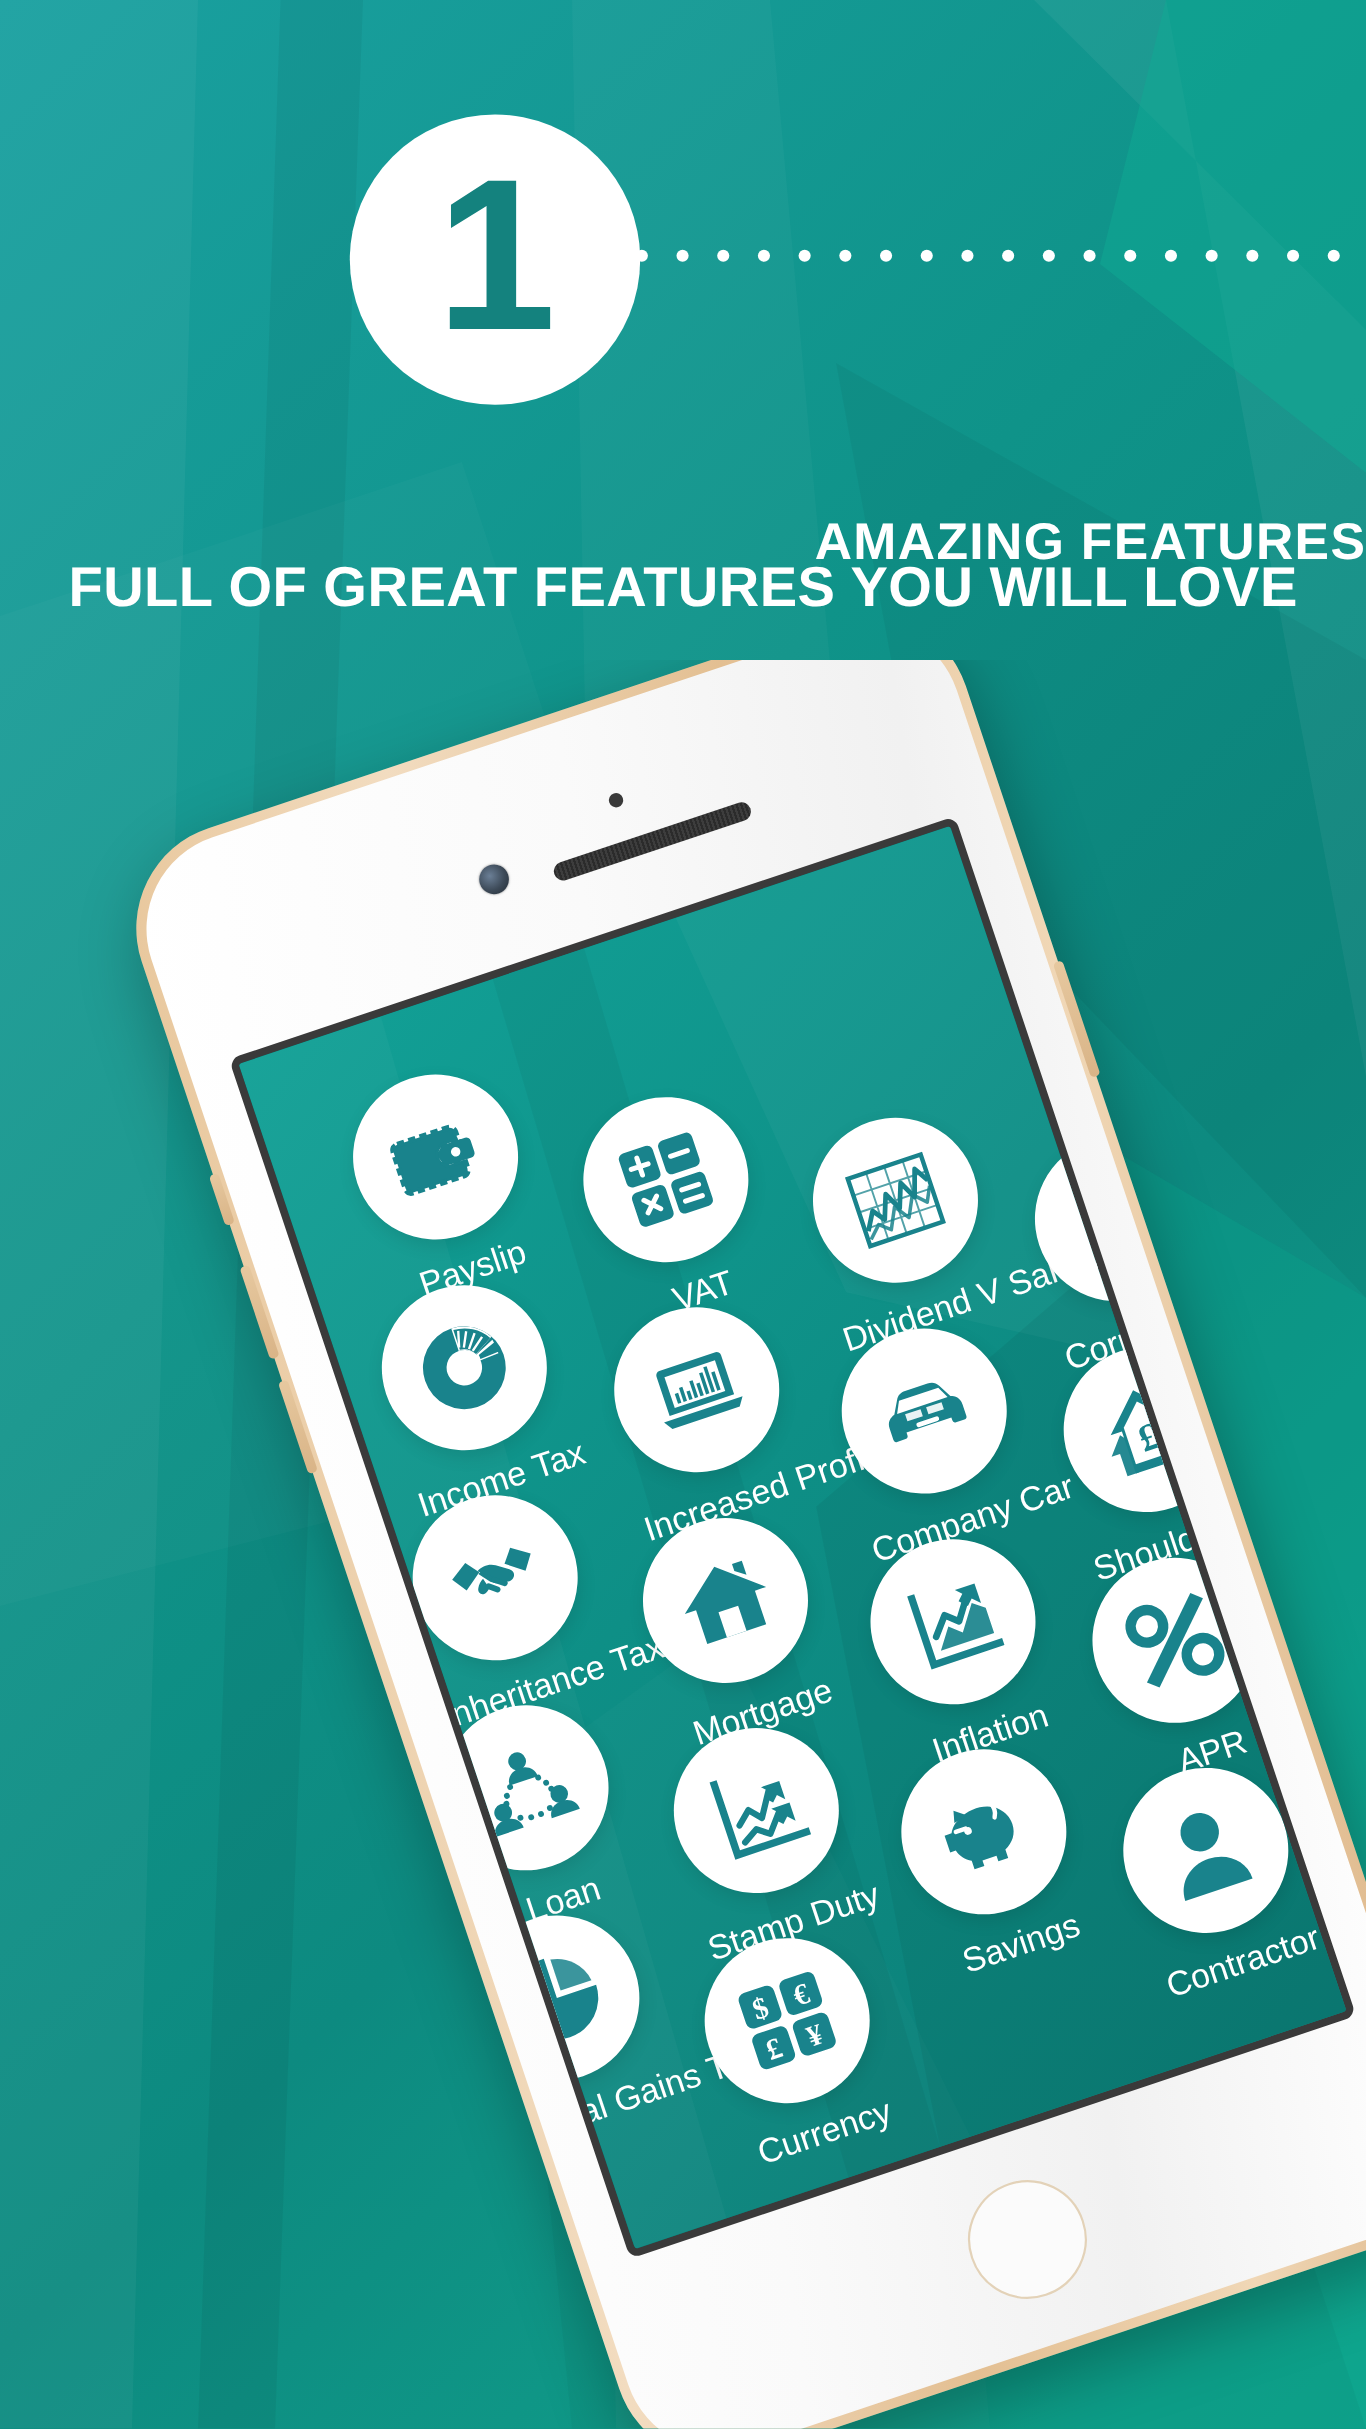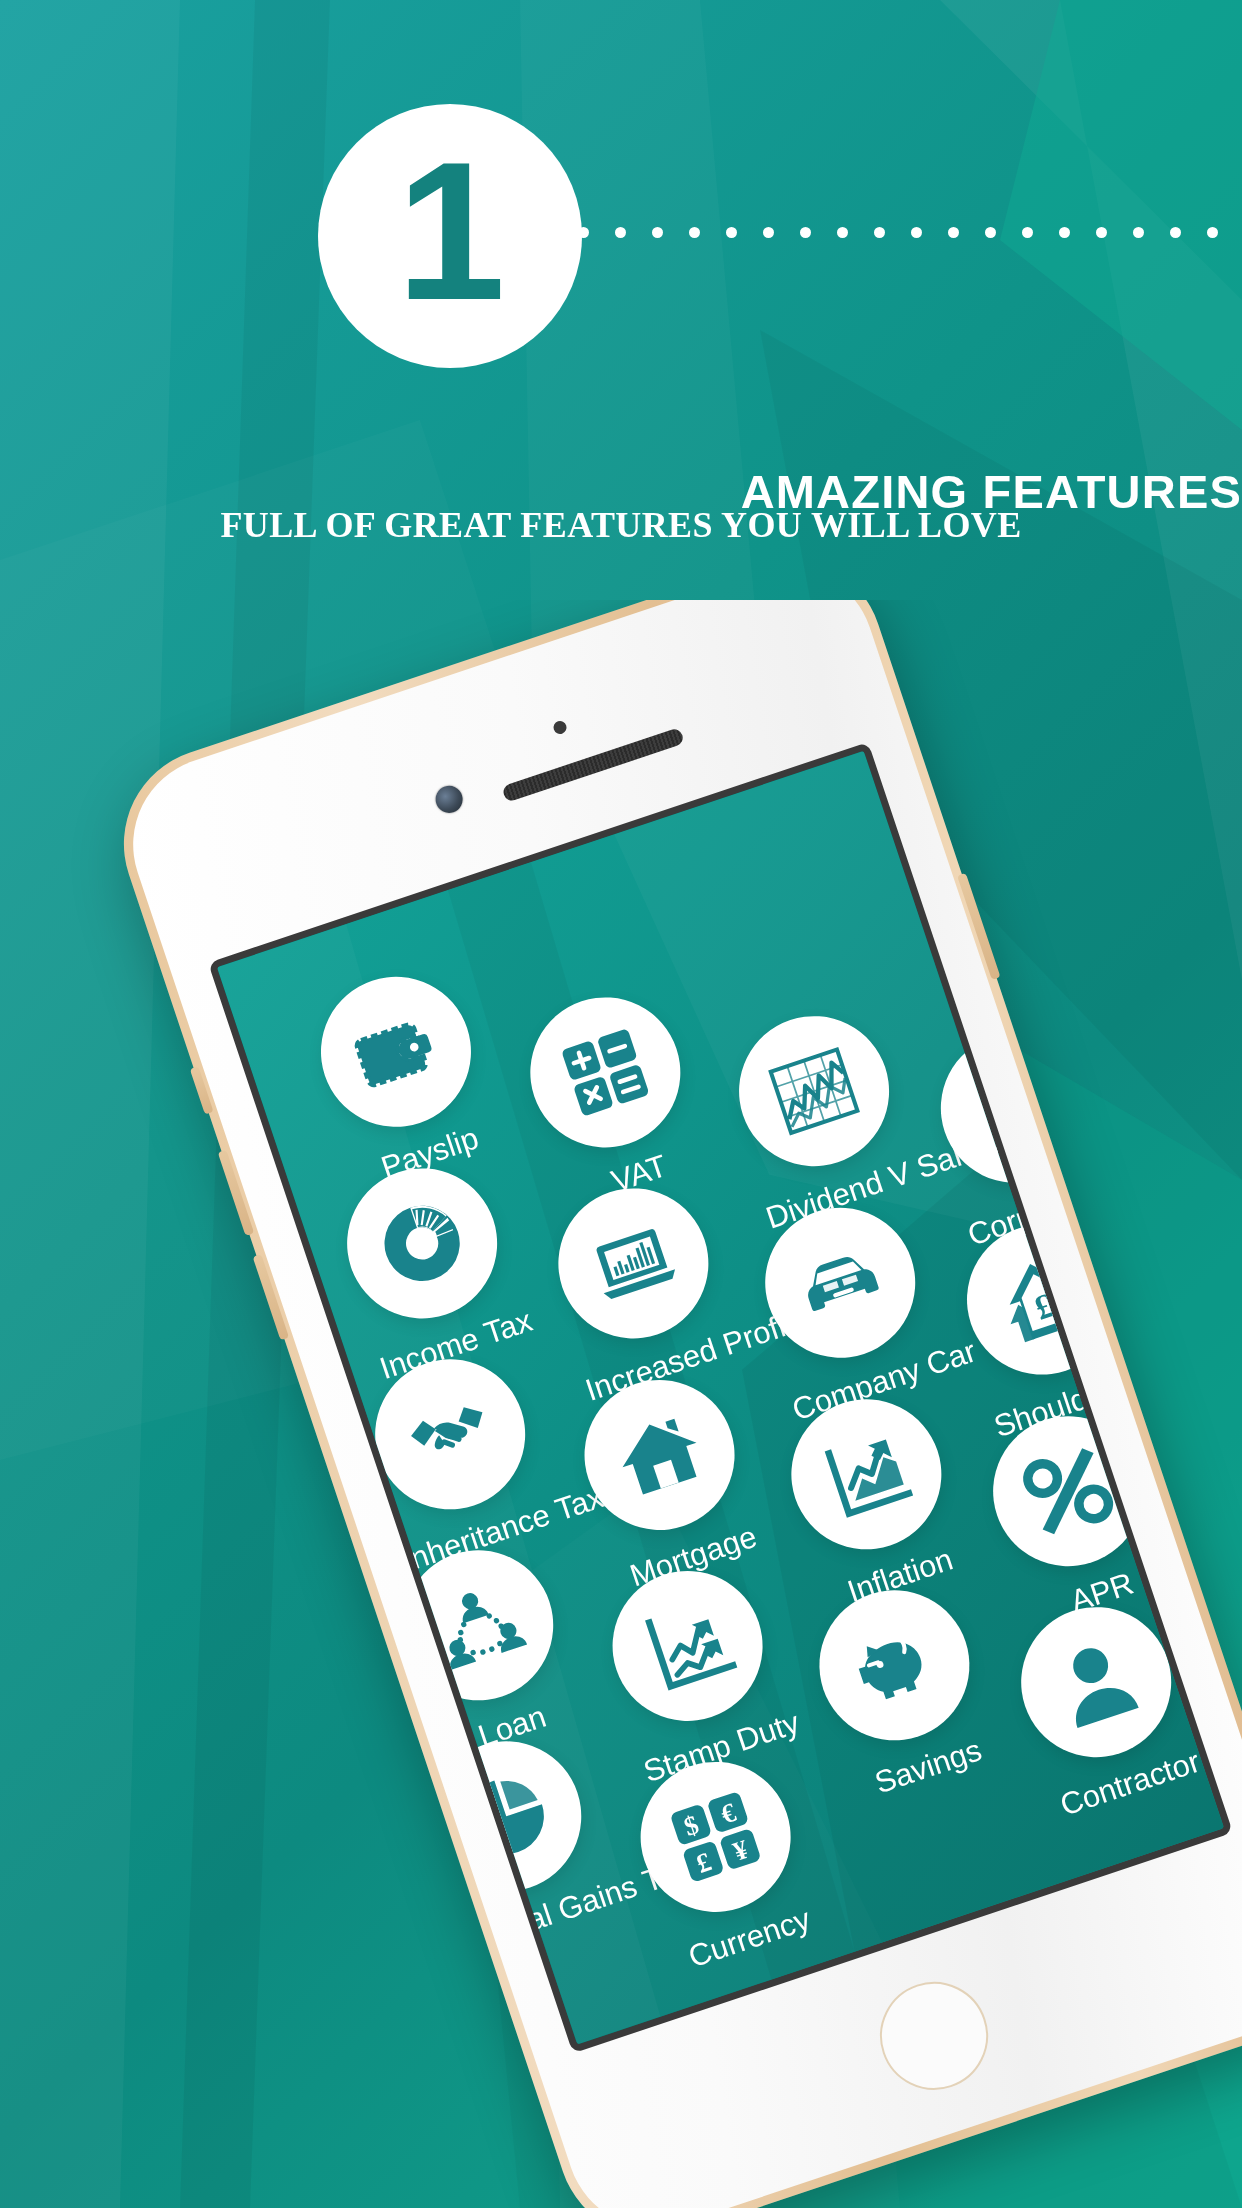--- a/index.html
+++ b/index.html
@@ -49,23 +49,23 @@
     position:absolute; left:0; right:0; top:428px;
     text-align:right;
     font-size:47px; font-weight:700; color:#fff;
     letter-spacing:1.2px;
     font-family:"Liberation Sans", sans-serif;
     margin-top:36px;
   }
   .subtitle{
     position:absolute; left:0; right:0; top:504px;
     text-align:center;
-    font-size:36px; font-weight:700; color:#fff;
+    font-size:51px; font-weight:700; color:#fff;
     letter-spacing:0.4px;
-    font-family:Liberation Serif, serif;
+    font-family:Liberation Sans, sans-serif;
   }
 
   
   .phone-stage{
     position:absolute; left:0; top:600px; width:1242px; height:1608px;
     overflow:hidden;
   }
   .phone{
     position:absolute;
     left:78px; top:58px;

